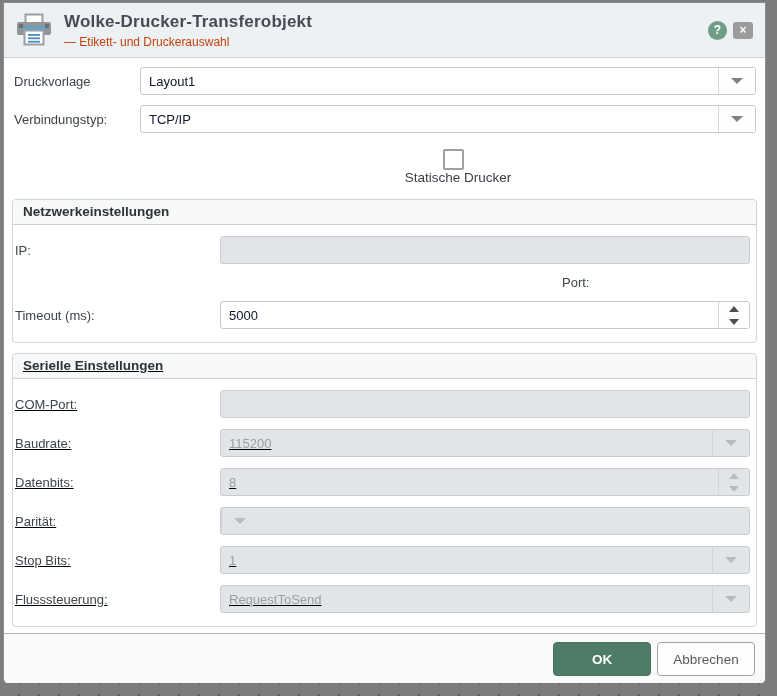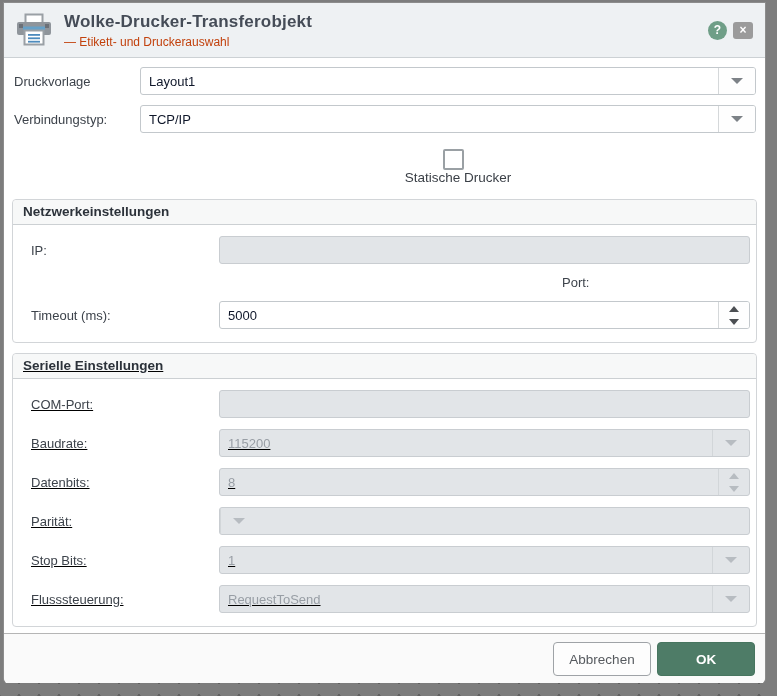--- a/index.html
+++ b/index.html
@@ -94,21 +94,21 @@
   
   .group {
     margin:0 8px; border:1px solid #d2d5d8; border-radius:4px;
     padding-bottom:13px; background:#ffffff;
   }
   .group + .group { margin-top:10px;text-decoration:underline; }
   .group-header {
     background:#f7f8f8; border-bottom:1px solid #ccd0d3; border-radius:4px 4px 0 0;
     padding:4px 10px 5px; font-size:13.5px; font-weight:bold; color:#2c323a;
   }
-  .group .row { margin:11px 6px 0 18px; }
+  .group .row { margin:11px 6px 0 2px;gap:17px; }
   .group .row .lbl { width:188px; flex:0 0 188px; }
   
   .footer {
     margin-top:auto; flex:0 0 50px; background:#fafafa;
     border-top:1px solid #b5b5b5; border-radius:0 0 6px 6px;
     display:flex; align-items:center; justify-content:flex-end;
     gap:6px; padding-right:10px;
   }
   .btn {
     height:34px; width:98px; border-radius:4px; font-size:13.5px;
@@ -263,20 +263,20 @@
         <div class="field combo disabled">
           <span class="field-text">RequestToSend</span>
           <span class="combo-btn">
               <span class="arrow-down"></span>
             </span>
         </div>
       </div>
     </div>
 
     <div class="footer">
+      <div class="btn btn-ok">OK</div>
       <div class="btn btn-cancel">Abbrechen</div>
-      <div class="btn btn-ok">OK</div>
     </div>
 
   </div>
 </div>
 
 <div class="frame-bottom"></div>
 
 </body></html>

